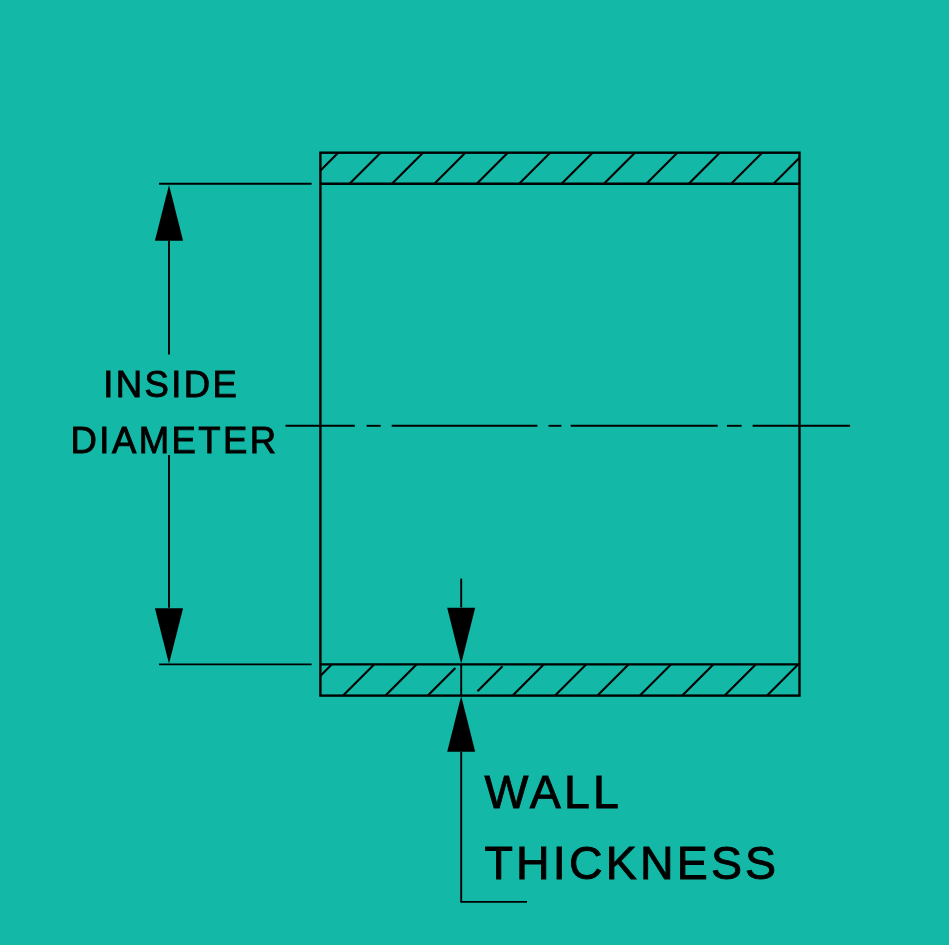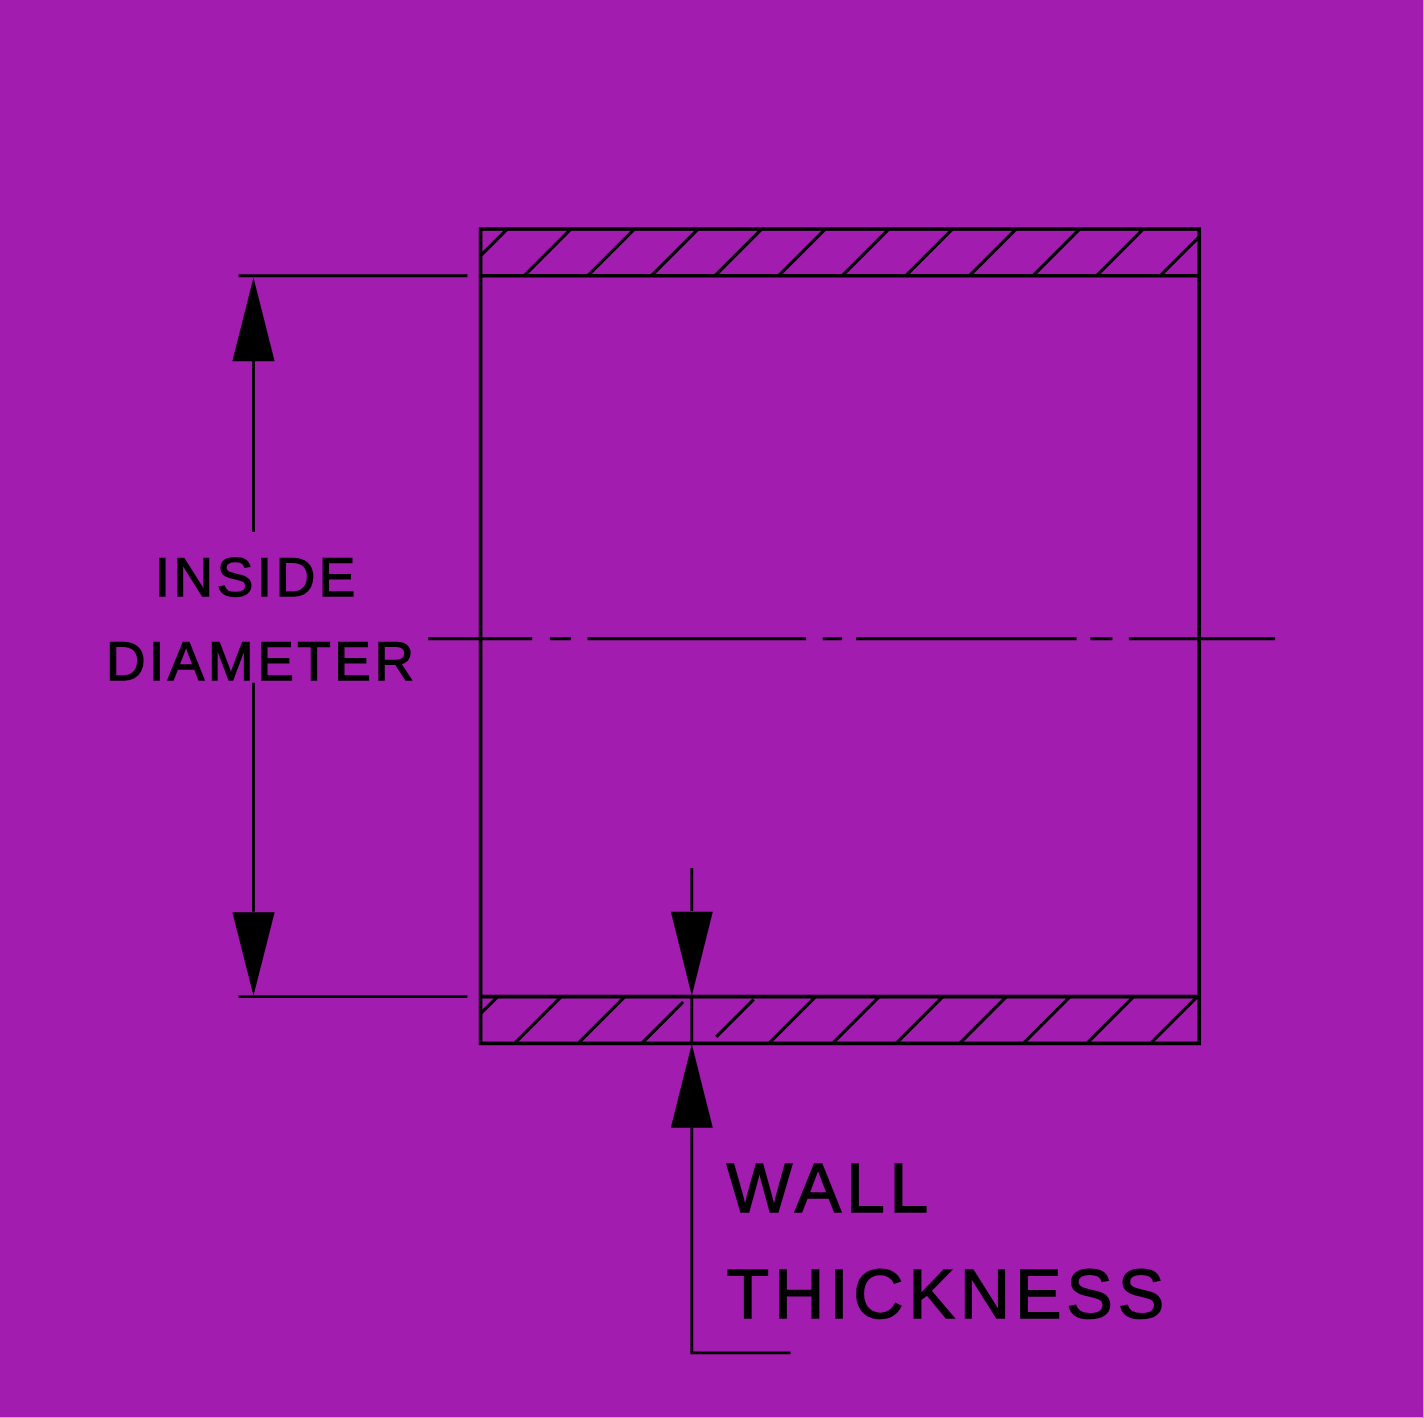--- a/index.html
+++ b/index.html
@@ -1,16 +1,16 @@
 <!DOCTYPE html>
 <html><head>
 <meta charset="utf-8">
 <style>
   html,body{margin:0;padding:0;background:#fff;}
-  .page{position:relative;width:949px;height:945px;background:#a21caf;overflow:hidden;}
+  .page{position:relative;width:949px;height:945px;background:#14b8a6;overflow:hidden;}
   svg{position:absolute;left:0;top:0;filter:grayscale(1) blur(0.3px);}
   text{font-family:"Liberation Sans",sans-serif;fill:#000;stroke:#000;stroke-width:0.9;}
 </style>
 </head>
 <body>
 <div class="page">
 <svg width="949" height="945" viewBox="0 0 949 945">
   <defs>
     <clipPath id="bandTop">
           <rect x="320.4" y="152.7" width="479.1" height="31.1"></rect>

